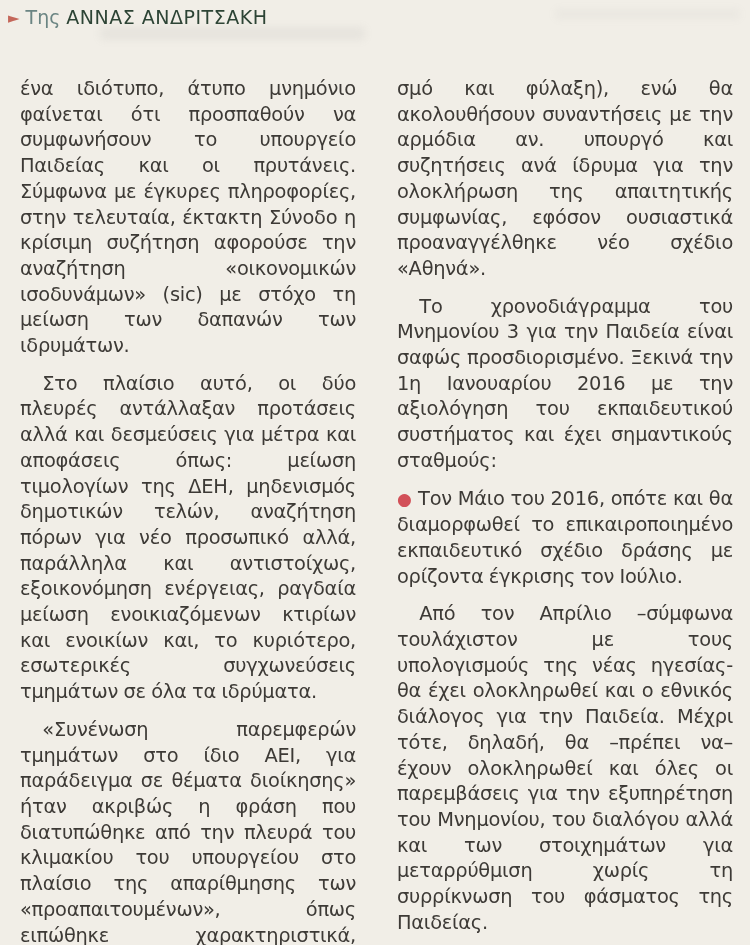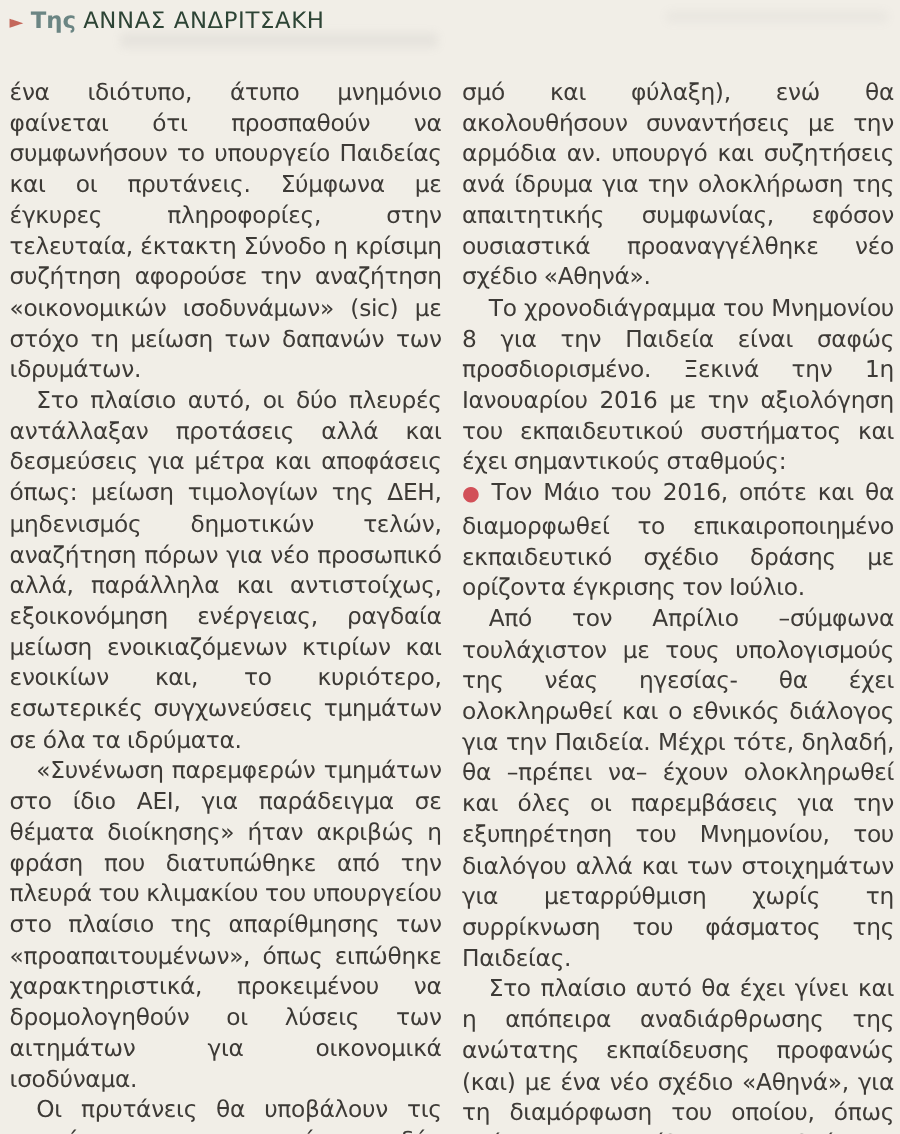--- a/index.html
+++ b/index.html
@@ -30,21 +30,20 @@
   .byline .arrow {
     font-size: 15px;
     color: #c4675a;
     align-self: center;
     line-height: 1;
     transform: translateY(1px);
   }
   .byline .prefix {
     font-size: 19px;
     color: #6b8583;
-    font-weight: bold;
   }
   .byline .author {
     font-size: 19px;
     font-weight: normal;
     letter-spacing: 0.5px;
     color: #2d4435;
   }
   
   .artifact {
     position: absolute;
@@ -66,21 +65,21 @@
   }
   .col {
     width: 360px;
     text-align: justify;
     font-size: 19.4px;
     line-height: 25.7px;
     letter-spacing: -0.25px;
     word-spacing: -0.5px;
   }
   .para {
-    margin: 0;
+    margin: 12px;
     padding: 0;
   }
   .para.indent {
     text-indent: 1.15em;
   }
   .para.bullet .bdot {
     color: #d25058;
     font-size: 17px;
     margin-right: 6px;
   }
@@ -103,21 +102,21 @@
 
     <div class="col">
       <p class="para">ένα ιδιότυπο, άτυπο μνημόνιο φαίνεται ότι προσπαθούν να συμφωνήσουν το υπουργείο Παιδείας και οι πρυτάνεις. Σύμφωνα με έγκυρες πληροφορίες, στην τελευταία, έκτακτη Σύνοδο η κρίσιμη συζήτηση αφορούσε την αναζήτηση «οικονομικών ισοδυνάμων» (sic) με στόχο τη μείωση των δαπανών των ιδρυμάτων.</p>
       <p class="para indent">Στο πλαίσιο αυτό, οι δύο πλευρές αντάλλαξαν προτάσεις αλλά και δεσμεύσεις για μέτρα και αποφάσεις όπως: μείωση τιμολογίων της ΔΕΗ, μηδενισμός δημοτικών τελών, αναζήτηση πόρων για νέο προσωπικό αλλά, παράλληλα και αντιστοίχως, εξοικονόμηση ενέργειας, ραγδαία μείωση ενοικιαζόμενων κτιρίων και ενοικίων και, το κυριότερο, εσωτερικές συγχωνεύσεις τμημάτων σε όλα τα ιδρύματα.</p>
       <p class="para indent">«Συνένωση παρεμφερών τμημάτων στο ίδιο ΑΕΙ, για παράδειγμα σε θέματα διοίκησης» ήταν ακριβώς η φράση που διατυπώθηκε από την πλευρά του κλιμακίου του υπουργείου στο πλαίσιο της απαρίθμησης των «προαπαιτουμένων», όπως ειπώθηκε χαρακτηριστικά, προκειμένου να δρομολογηθούν οι λύσεις των αιτημάτων για οικονομικά ισοδύναμα.</p>
       <p class="para indent">Οι πρυτάνεις θα υποβάλουν τις προτάσεις τους τις επόμενες δύο εβδομάδες, τουλάχιστον σε ό,τι αφορά τις διευκολύνσεις (κοινωνικό τιμολόγιο, μηδενισμός φόρου πετρελαίου και δημοτικών τελών, αξιοποίηση ταμειακών διαθεσίμων για πρόσληψη «407», δυνατότητα πρόσληψης για καθαρι-</p>
     </div>
 
     <div class="col">
       <p class="para">σμό και φύλαξη), ενώ θα ακολουθήσουν συναντήσεις με την αρμόδια αν. υπουργό και συζητήσεις ανά ίδρυμα για την ολοκλήρωση της απαιτητικής συμφωνίας, εφόσον ουσιαστικά προαναγγέλθηκε νέο σχέδιο «Αθηνά».</p>
-      <p class="para indent">Το χρονοδιάγραμμα του Μνημονίου 8 για την Παιδεία είναι σαφώς προσδιορισμένο. Ξεκινά την 1η Ιανουαρίου 2016 με την αξιολόγηση του εκπαιδευτικού συστήματος και έχει σημαντικούς σταθμούς:</p>
+      <p class="para indent">Το χρονοδιάγραμμα του Μνημονίου 3 για την Παιδεία είναι σαφώς προσδιορισμένο. Ξεκινά την 1η Ιανουαρίου 2016 με την αξιολόγηση του εκπαιδευτικού συστήματος και έχει σημαντικούς σταθμούς:</p>
       <p class="para bullet"><span class="bdot">●</span><span>Τον Μάιο του 2016, οπότε και θα διαμορφωθεί το επικαιροποιημένο εκπαιδευτικό σχέδιο δράσης με ορίζοντα έγκρισης τον Ιούλιο.</span></p>
       <p class="para indent">Από τον Απρίλιο –σύμφωνα τουλάχιστον με τους υπολογισμούς της νέας ηγεσίας- θα έχει ολοκληρωθεί και ο εθνικός διάλογος για την Παιδεία. Μέχρι τότε, δηλαδή, θα –πρέπει να– έχουν ολοκληρωθεί και όλες οι παρεμβάσεις για την εξυπηρέτηση του Μνημονίου, του διαλόγου αλλά και των στοιχημάτων για μεταρρύθμιση χωρίς τη συρρίκνωση του φάσματος της Παιδείας.</p>
       <p class="para indent">Στο πλαίσιο αυτό θα έχει γίνει και η απόπειρα αναδιάρθρωσης της ανώτατης εκπαίδευσης προφανώς (και) με ένα νέο σχέδιο «Αθηνά», για τη διαμόρφωση του οποίου, όπως φαίνεται, τα ίδια τα ιδρύματα καλούνται να αναλάβουν καθοριστικό ρόλο. Αλλο ένα στοίχημα ακριβό. Πώς θα καταφέρουν να συγκεράσουν την έλλειψη σε προσω-</p>
     </div>
 
   </div>
 
 </div>
 
 </body></html>

